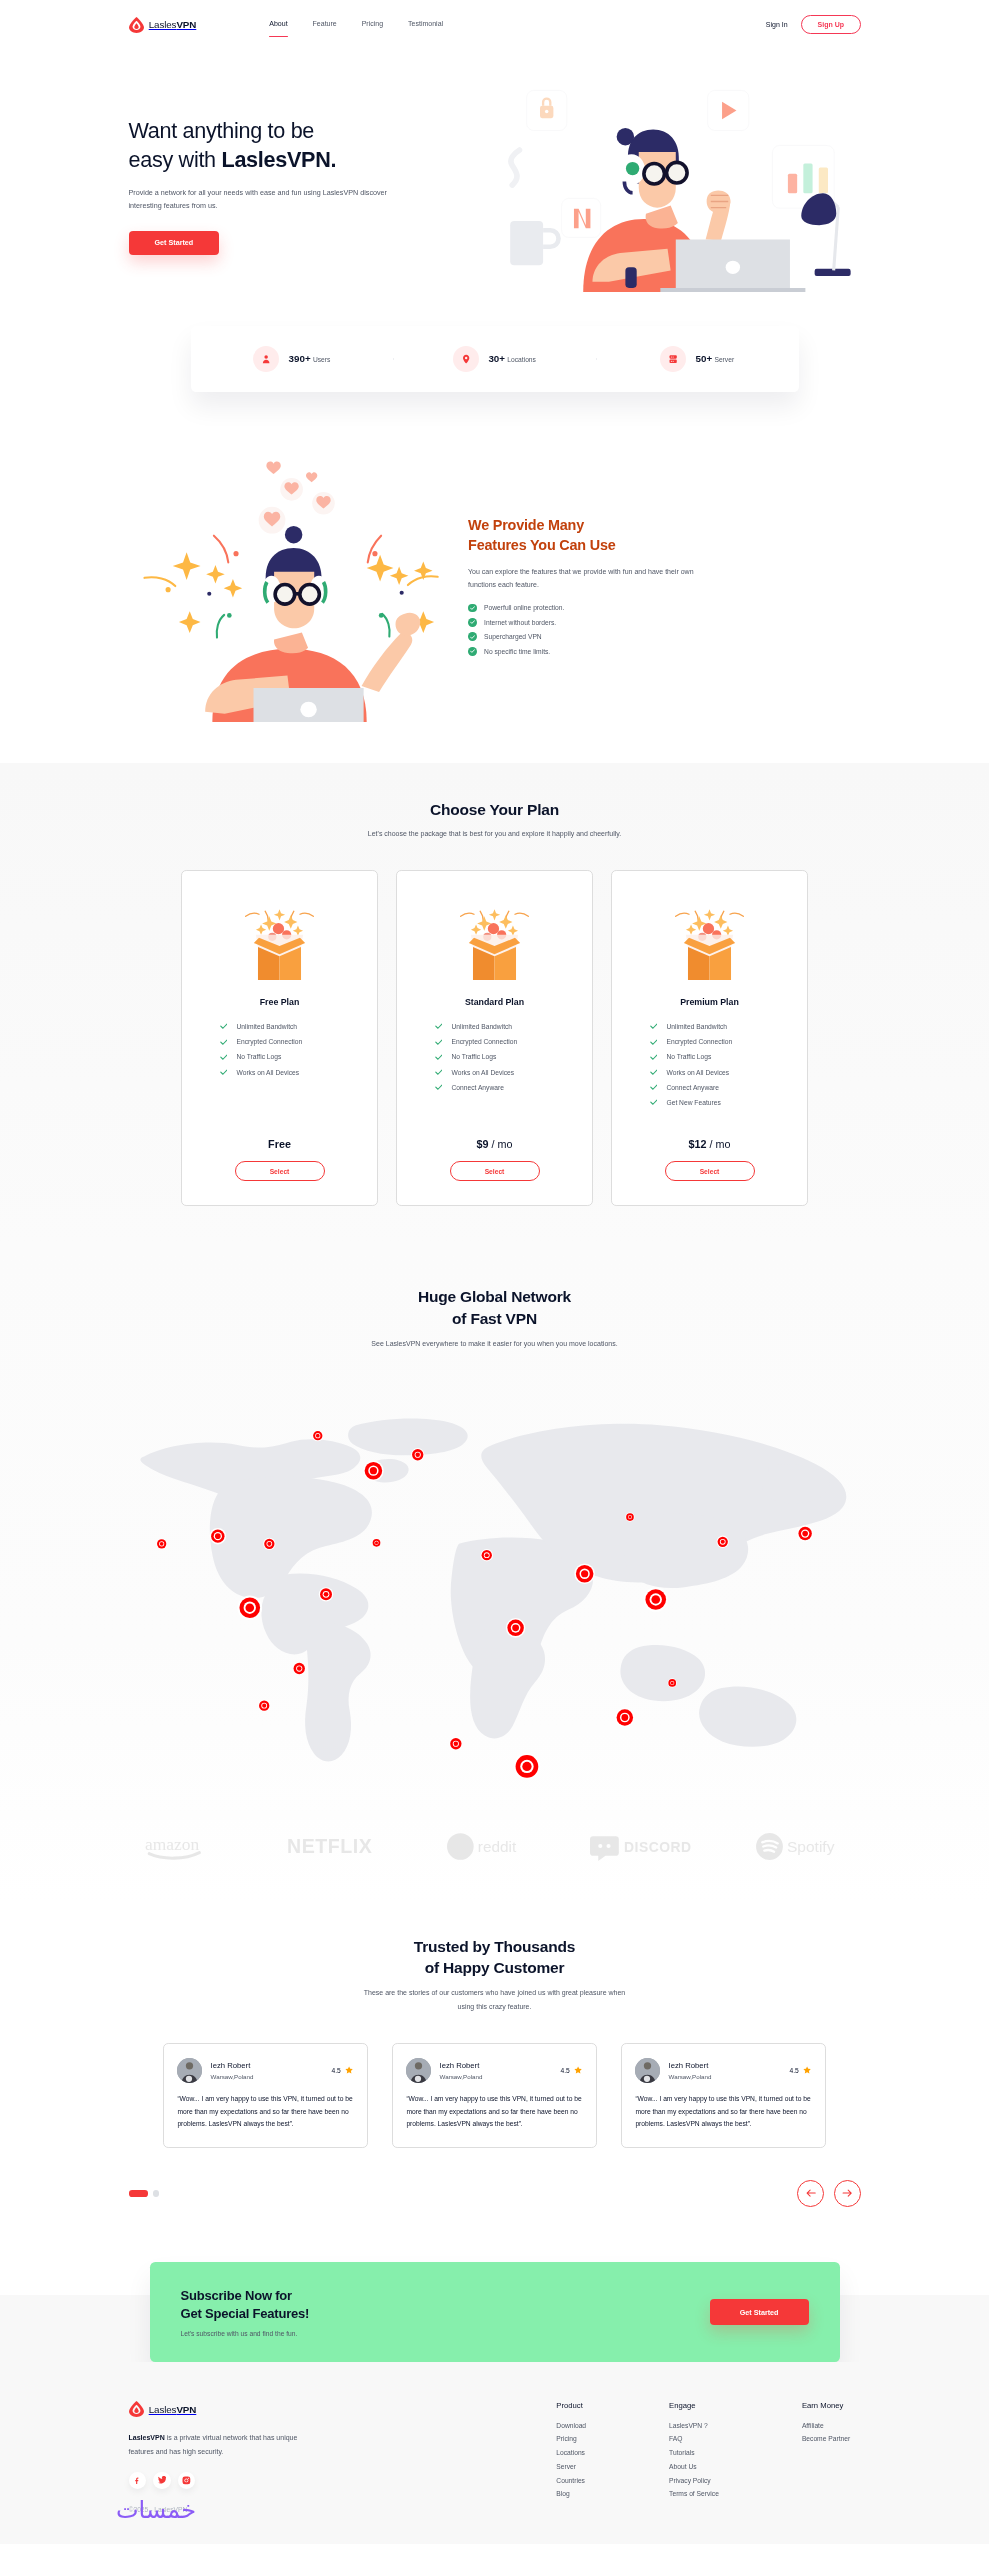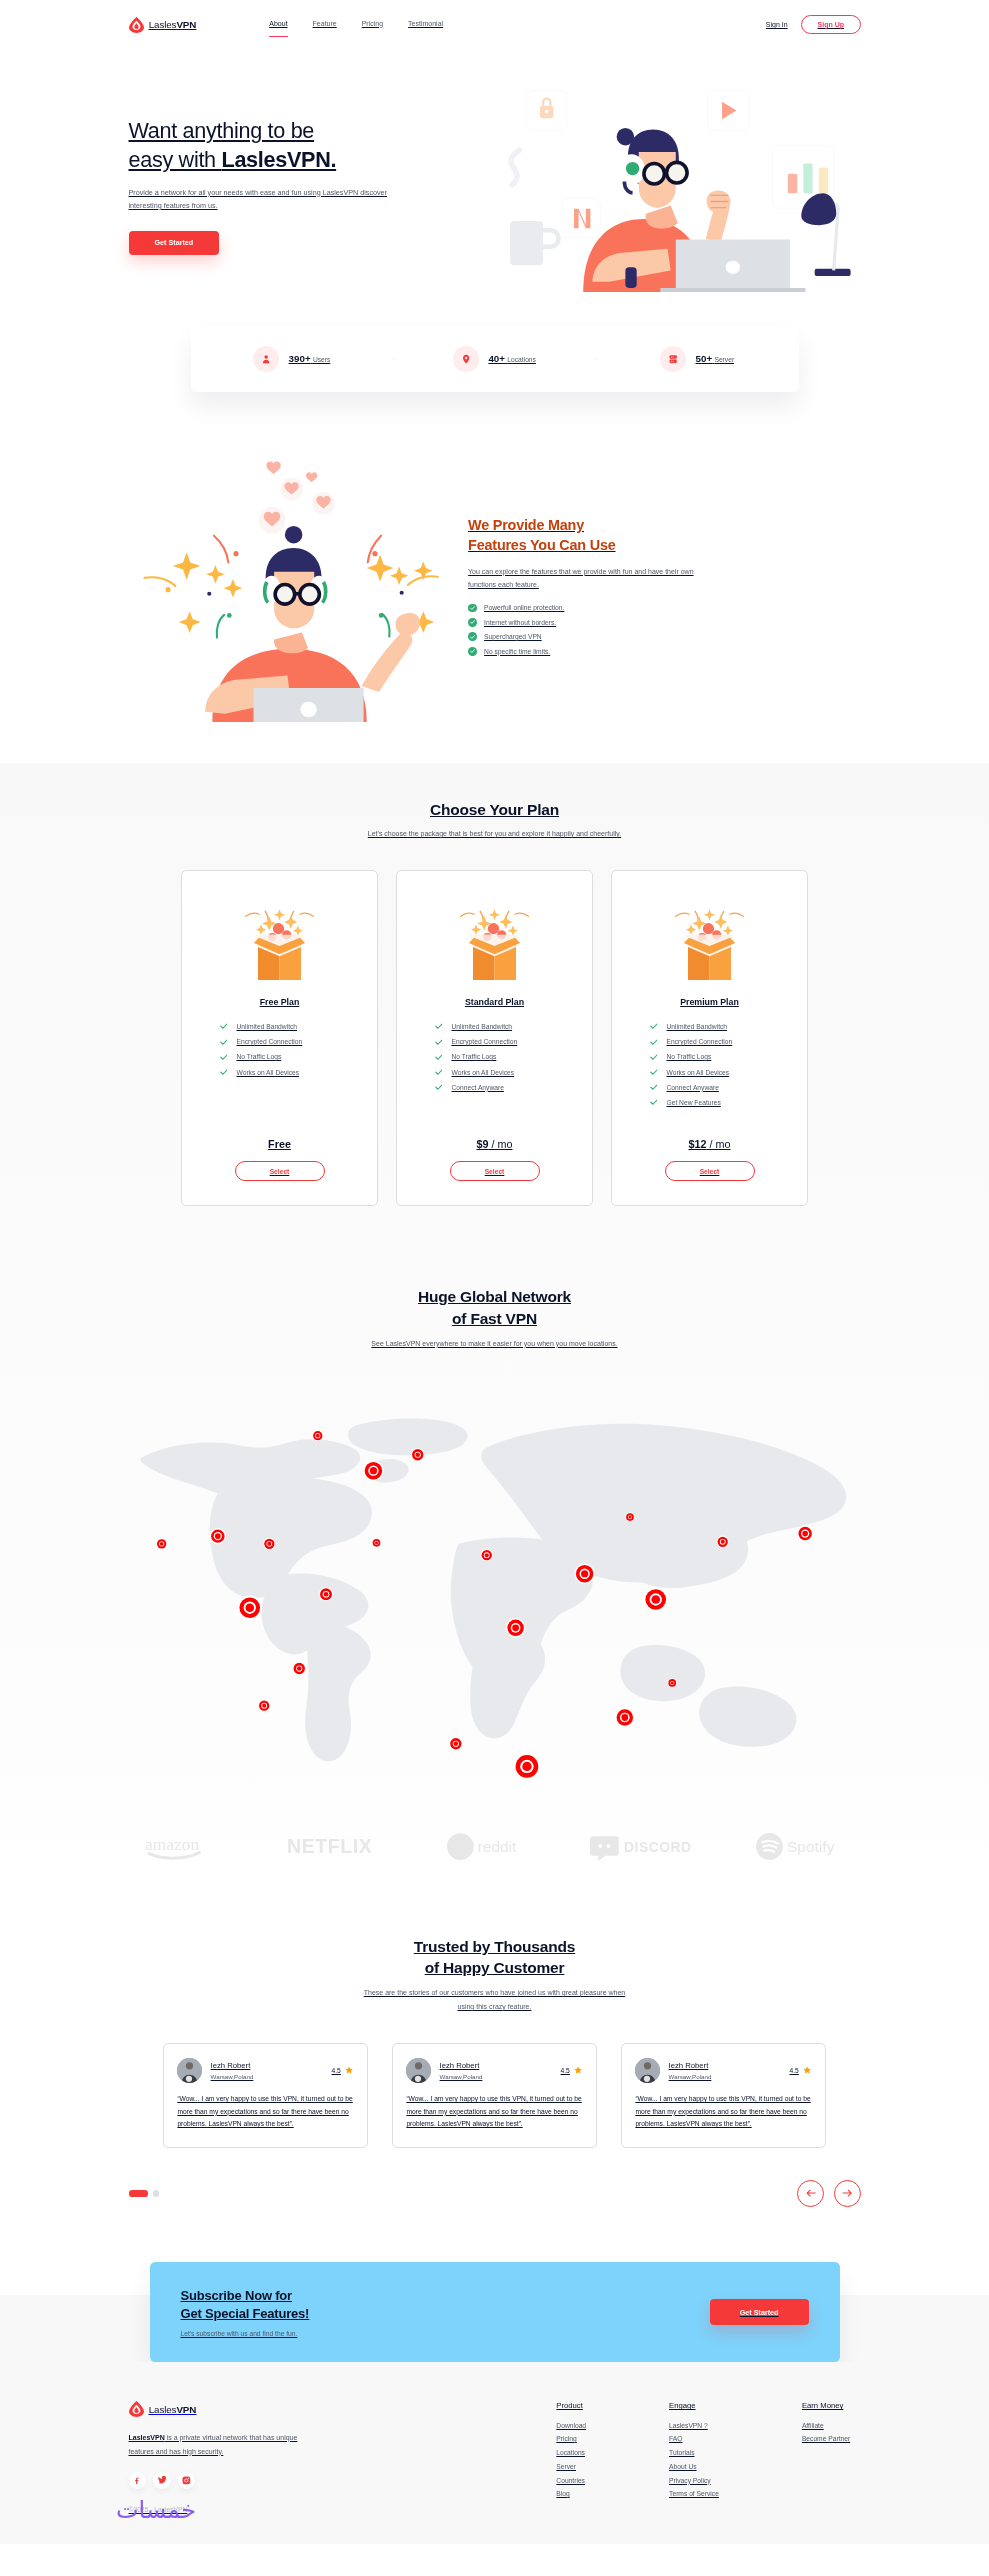--- a/index.html
+++ b/index.html
@@ -3,21 +3,21 @@
 <meta charset="utf-8">
 <style>
   * { margin:0; padding:0; box-sizing:border-box; }
   html,body { width:989px; }
   body {
     font-family:"Liberation Sans", sans-serif;
     background:#ffffff;
     color:#0B132A;
     -webkit-font-smoothing:antialiased;
   }
-  .page { width:989px; position:relative; overflow:hidden;text-decoration:underline; }
+  .page { width:989px; position:relative; overflow:hidden; }
   .wrap { width:732px; margin:0 auto; position:relative; }
 
   
   header.nav {
     height:49px; display:flex; align-items:center;
     width:732px; margin:0 auto;
   }
   .brand { display:flex; align-items:center; gap:5.2px; }
   .brand-mark { width:15px; height:16px; flex:0 0 auto; }
   .brand-text { font-size:9.8px; letter-spacing:-0.1px; color:#0B132A; }
@@ -146,21 +146,21 @@
   .arrows { margin-left:auto; display:flex; gap:9.3px; }
   .arrow {
     width:27px; height:27px; border-radius:50%; border:1px solid #F53838;
     display:flex; align-items:center; justify-content:center; background:#fff; cursor:pointer;
   }
 
   
   .sub-zone { position:relative; padding-top:34px; }
   .sub-bg-split { position:absolute; left:0; right:0; bottom:0; height:67px; background:#F8F8F8; }
   .sub-card {
-    position:relative; width:690px; margin:0 auto; background:#7dd3fc;
+    position:relative; width:690px; margin:0 auto; background:#86efac;
     border-radius:5.2px; box-shadow:0 14.4px 26px rgba(13,16,37,.07);
     padding:25px 31px; display:flex; align-items:center;
   }
   .sub-title { font-size:13px; font-weight:800; line-height:1.45; color:#0B132A; letter-spacing:-0.2px; }
   .sub-sub { margin-top:6.2px; font-size:6.7px; color:#4F5665; }
   .btn-sub {
     margin-left:auto; background:#F53838; color:#fff; border:0; font-size:7.2px; font-weight:700;
     padding:8.8px 30px; border-radius:4.1px; box-shadow:0 7.2px 14.4px rgba(245,56,56,.22);
     cursor:pointer; font-family:inherit;
   }
@@ -319,21 +319,21 @@
         </span>
       </div>
       <div class="stat">
         <span class="stat-ico">
           <svg width="10.3" height="10.3" viewBox="0 0 20 20">
               <path d="M10 1.6c-3.4 0-6.1 2.7-6.1 6.1 0 4.6 6.1 10.7 6.1 10.7s6.1-6.1 6.1-10.7c0-3.4-2.7-6.1-6.1-6.1z" fill="#F53838"></path>
               <circle cx="10" cy="7.6" r="2.4" fill="#FFECEC"></circle>
             </svg>
         </span>
         <span class="stat-txt">
-          <span class="n">40+</span>
+          <span class="n">30+</span>
           <span class="l">Locations</span>
         </span>
       </div>
       <div class="stat">
         <span class="stat-ico">
           <svg width="10.3" height="10.3" viewBox="0 0 20 20">
               <rect x="3" y="2.6" width="14" height="6.5" rx="1.6" fill="#F53838"></rect>
               <rect x="3" y="10.9" width="14" height="6.5" rx="1.6" fill="#F53838"></rect>
               <circle cx="6.6" cy="5.8" r="1.1" fill="#FFECEC"></circle>
               <circle cx="6.6" cy="14.2" r="1.1" fill="#FFECEC"></circle>

